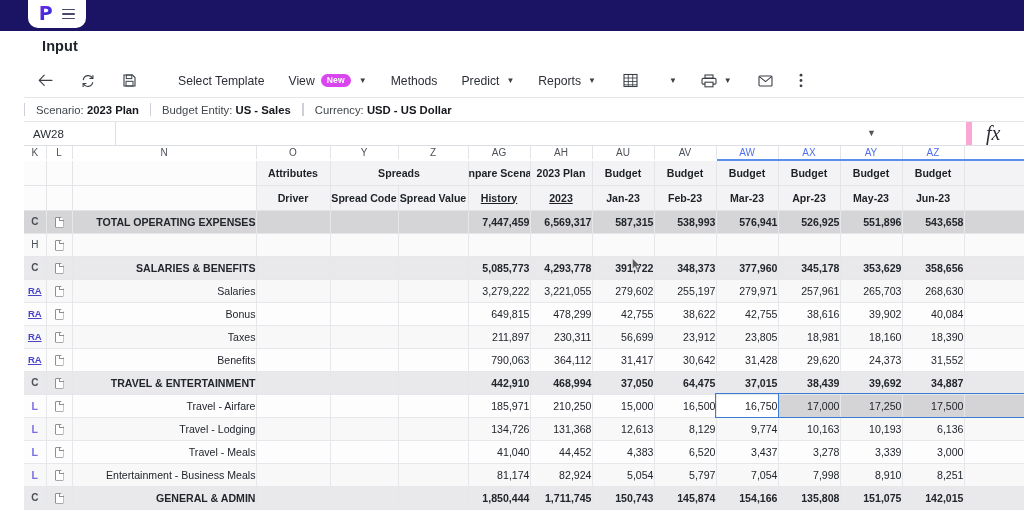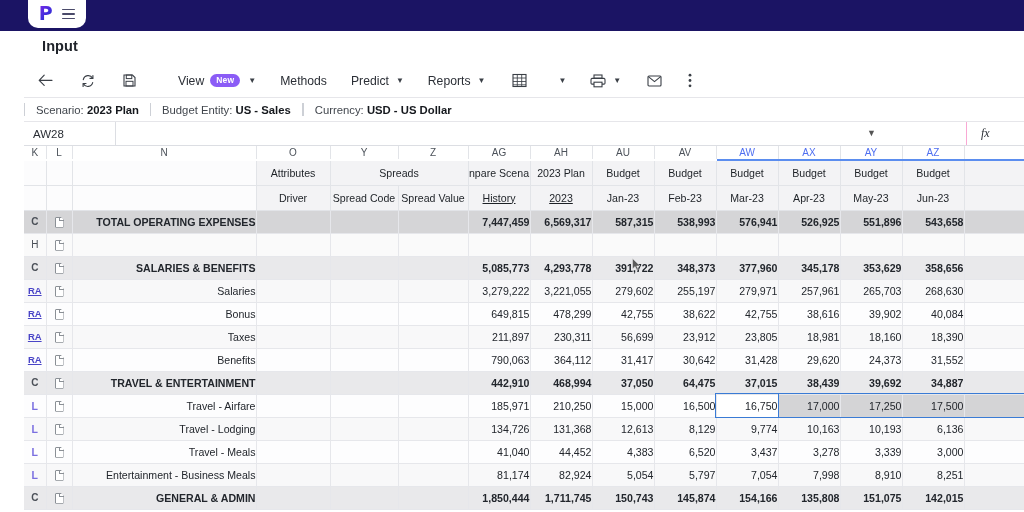--- a/index.html
+++ b/index.html
@@ -62,21 +62,21 @@
   }
   .tb-item {
     display:flex; align-items:center; gap:5px;
     height: 26px; padding: 0 12px;
     font-size: 12.2px; color: #2b2f36; white-space: nowrap;
     cursor: default;
   }
   .tb-icon { display:flex; align-items:center; justify-content:center; color:#3a3f46; }
   .tb-sep { width: 16px; }
   .badge-new {
-    display:inline-block; background:#8b5cf6; color:#fff;
+    display:inline-block; background:#d946ef; color:#fff;
     font-size:8.5px; font-weight:bold; border-radius:8px;
     padding: 2px 6px 2.5px 6px; line-height:1; letter-spacing:.2px;
   }
   .caret { font-size: 8px; color:#3a3f46; margin-left:2px; }
 
   
   .contextbar {
     position:absolute; left:24px; top:98px; width:1000px; height:24px;
     display:flex; align-items:center; font-size:11.3px; color:#41464d;
     border-bottom: 1px solid #e6e6ea;
@@ -97,23 +97,23 @@
     padding-left:9px; border-right:1px solid #dcdee3; color:#2b2f36;
   }
   .formula-input {
     flex: 1; height:23px; display:flex; align-items:center;
     padding-left: 14px; color:#2b2f36; position:relative;
   }
   .formula-caret {
     position:absolute; right: 90px; font-size:9px; color:#555; top:6px;
   }
   .fx {
-    width: 58px; border-left:1px solid #f9a8d4; height:23px;
+    width: 58px; border-left:6px solid #f9a8d4; height:23px;
     display:flex; align-items:center; justify-content:flex-start; padding-left:14px;
-    font-family:"Liberation Serif", serif; font-style:italic; font-size:12px; color:#2b2f36;
+    font-family:"Liberation Serif", serif; font-style:italic; font-size:20px; color:#2b2f36;
   }
 
   
   .grid {
     position:absolute; left:24px; top:146px; width:1000px; height:366px;
     overflow:hidden;
     font-size: 10.6px; color:#22262c;
   }
   table.sheet { border-collapse: collapse; table-layout: fixed; width: 1120px; }
   table.sheet td, table.sheet th { padding:0; margin:0; }
@@ -123,21 +123,21 @@
     height: 14px; text-align:center; font-size:10px; color:#4c525a;
     background:#ffffff; border-right:1px solid #e2e4e8;
     border-bottom: 2px solid #ffffff;
     font-weight: normal;
   }
   .colhdr td.sel-col { color:#4f6ff0; border-bottom:2px solid #5b8def; }
 
   .hdr-row td {
     height: 25px; background:#f3f3f5; border-right:1px solid #e2e4e8;
     border-bottom:1px solid #e2e4e8; text-align:center;
-    font-weight:normal; font-size:10.6px; color:#1d2126;
+    font-weight:bold; font-size:10.6px; color:#1d2126;
     overflow:hidden; white-space:nowrap;
   }
   .hdr-row td.plain { background:#fcfcfd; }
   .u { text-decoration: underline; }
 
   .data-row td {
     height: 23px; border-right:1px solid #e6e7eb; border-bottom:1px solid #e6e7eb;
     background: #fdfdfe; white-space:nowrap; overflow:hidden;
   }
   .data-row.alt td { background:#f8f8f9; }
@@ -227,20 +227,23 @@
     <div class="tb-item" style="padding:0 14px;">
       <span class="tb-icon">
         <svg width="13" height="13" viewBox="0 0 13 13">
             <path d="M1 1 H9.5 L12 3.5 V12 H1 Z" stroke="#3a3f46" stroke-width="1.1" fill="none"></path>
             <rect x="3.3" y="1" width="5.5" height="3.6" stroke="#3a3f46" stroke-width="1" fill="none"></rect>
             <rect x="3" y="7.3" width="7" height="4.7" stroke="#3a3f46" stroke-width="1" fill="none"></rect>
           </svg>
       </span>
     </div>
     <div class="tb-sep"></div>
+    <div class="tb-item">
+      <span>Select Template</span>
+    </div>
     <div class="tb-item" style="gap:6px;">
       <span>View</span>
       <span class="badge-new">New</span>
       <span class="caret">▼</span>
     </div>
     <div class="tb-item">
       <span>Methods</span>
     </div>
     <div class="tb-item">
       <span>Predict</span>

